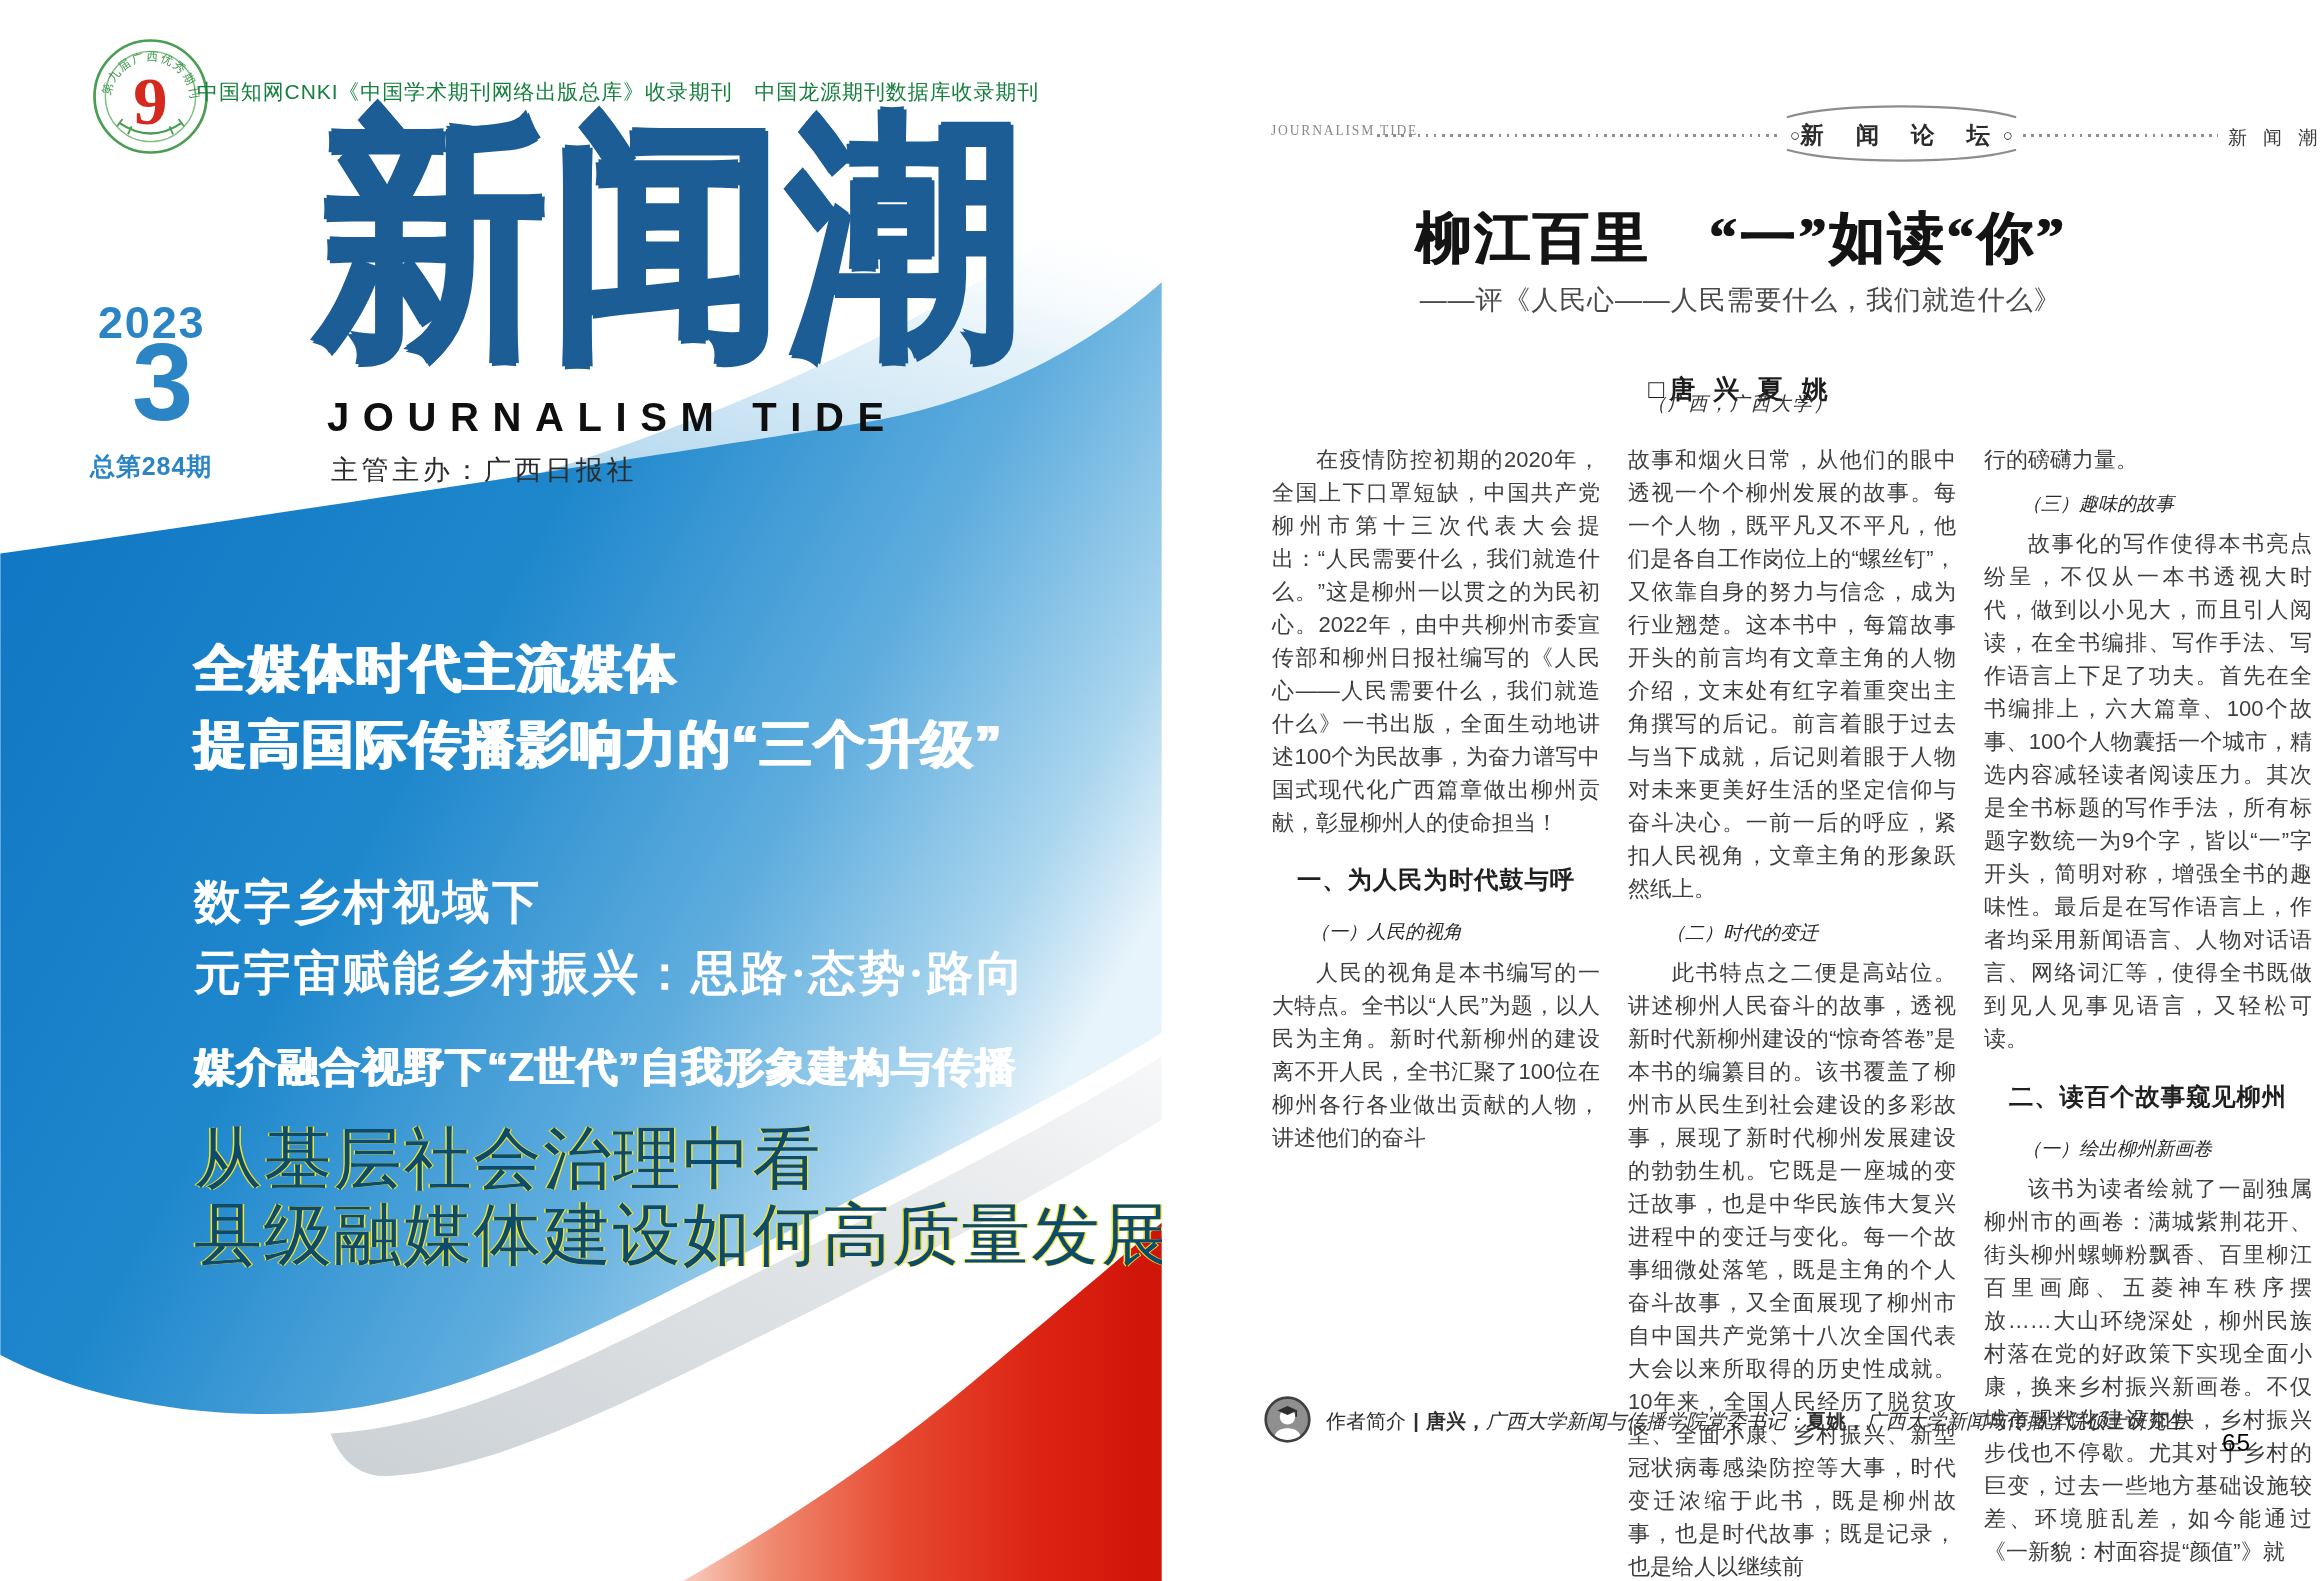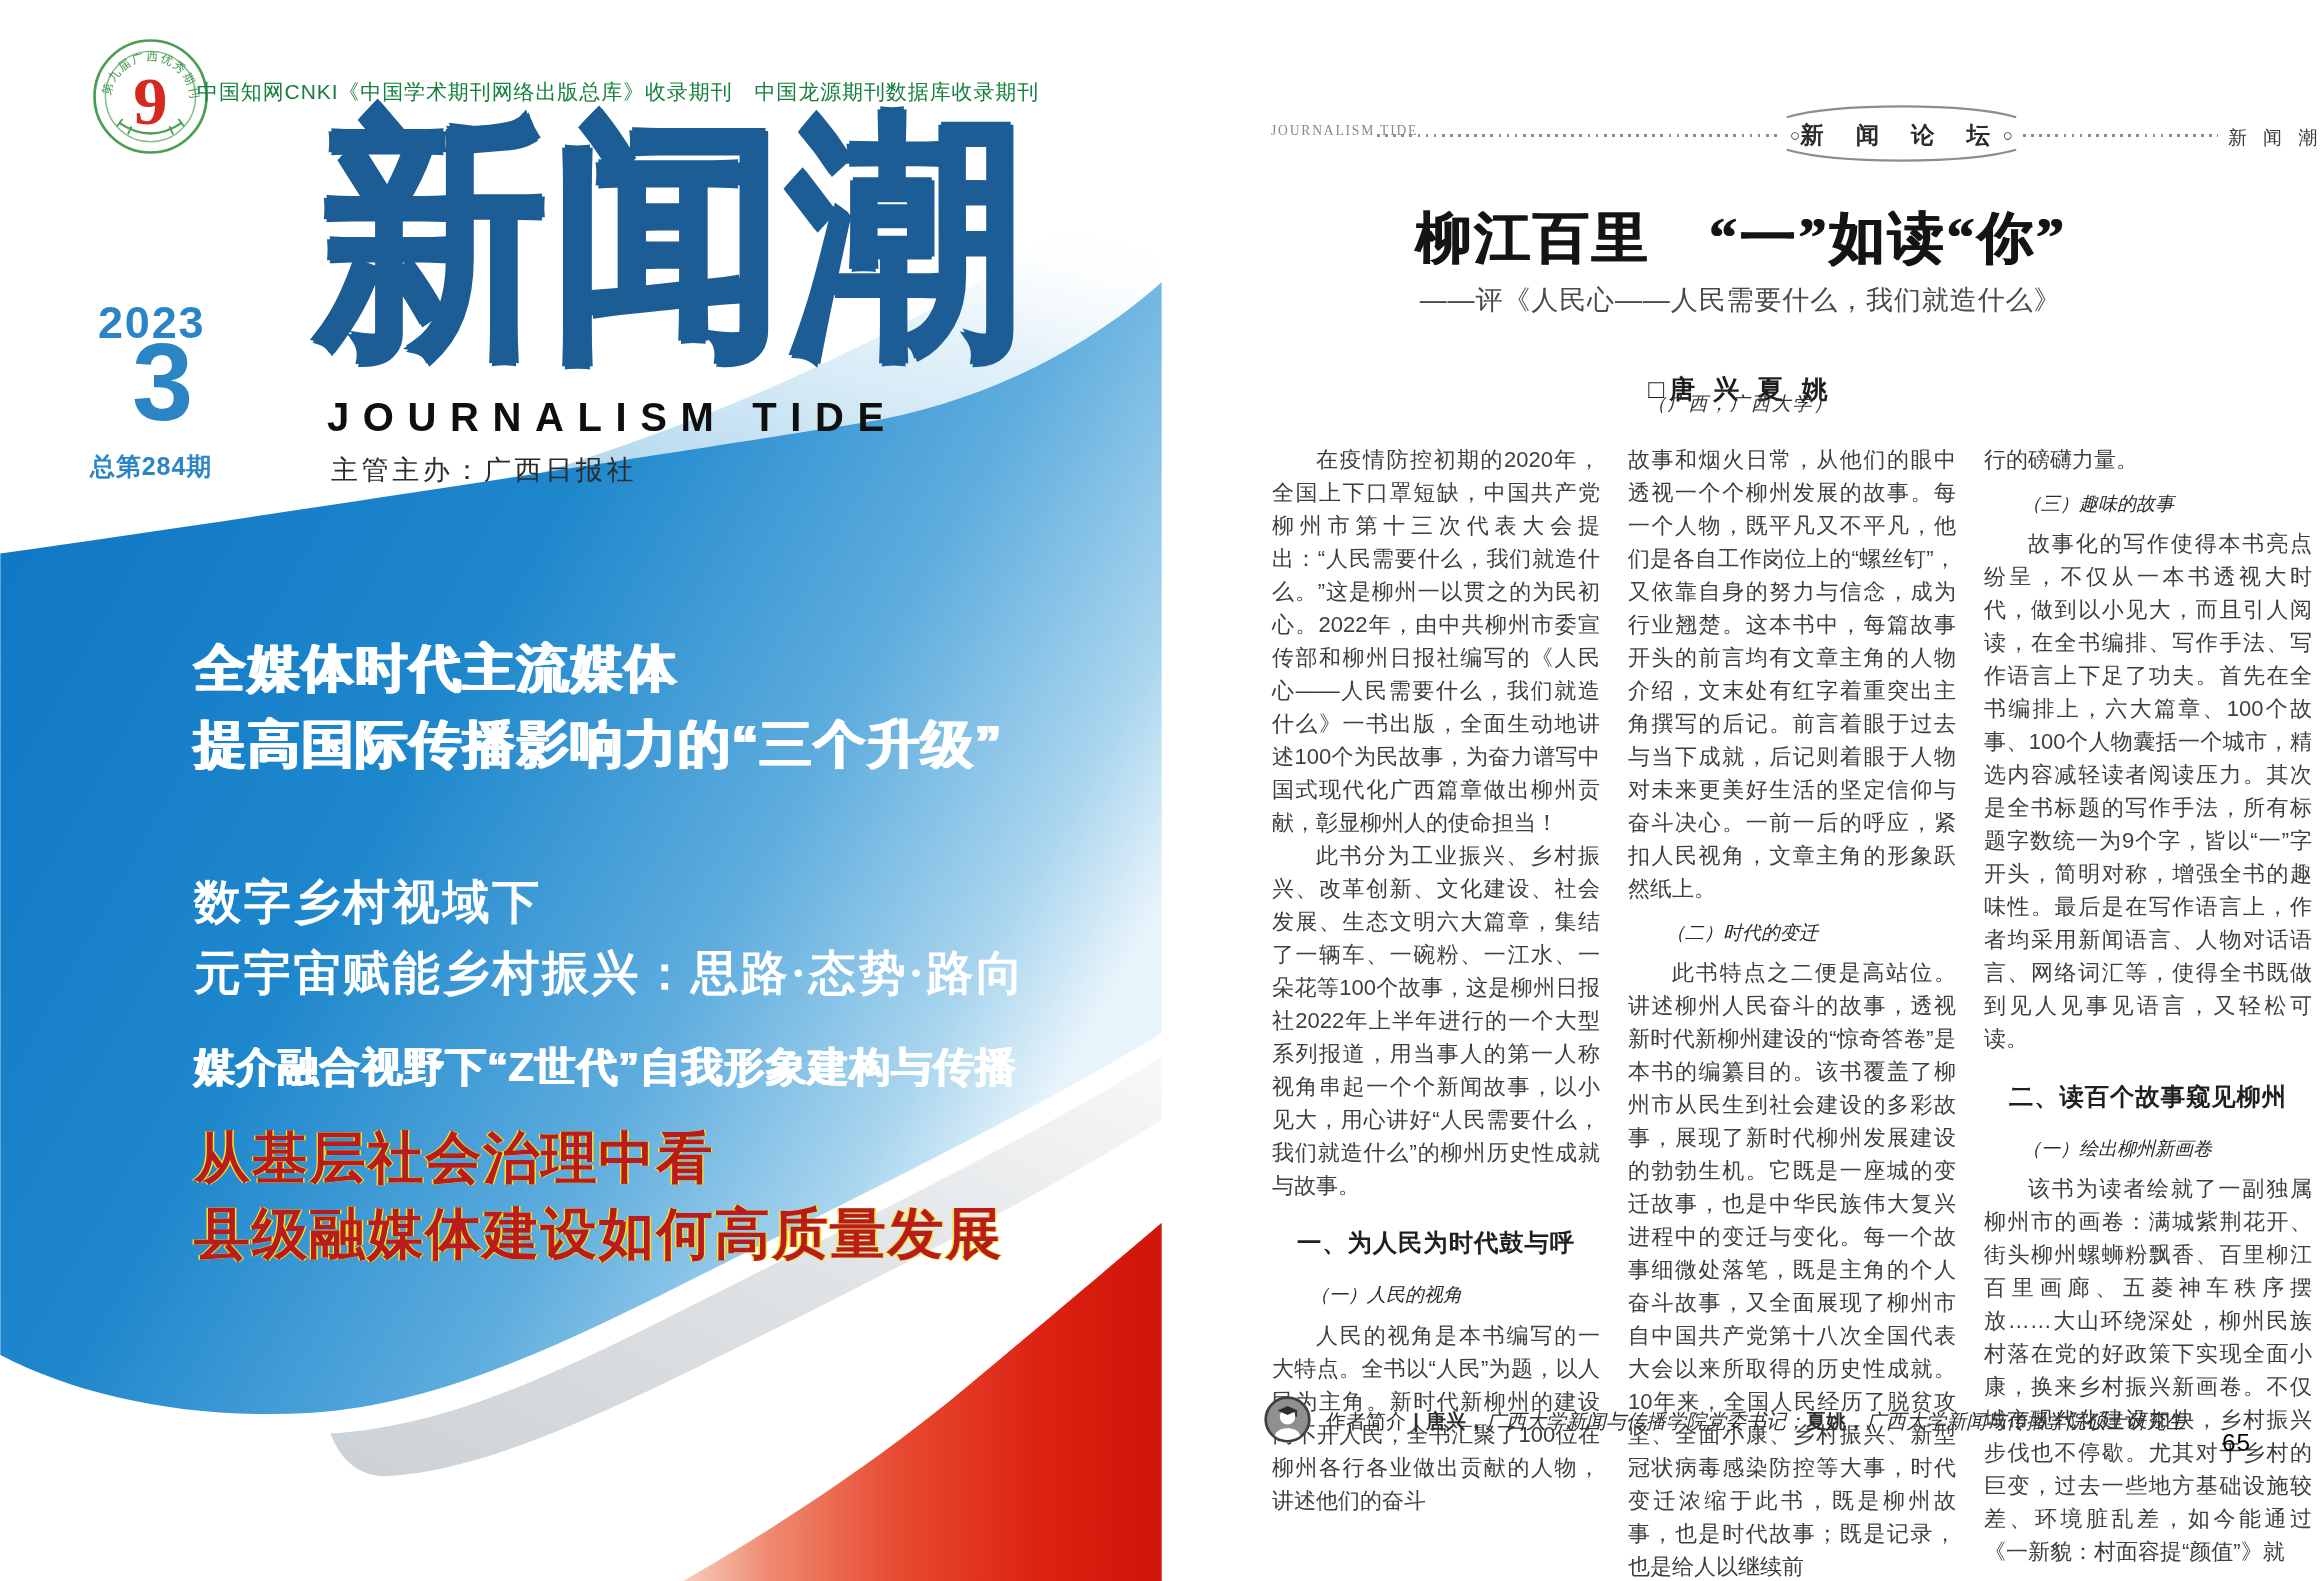--- a/index.html
+++ b/index.html
@@ -21,21 +21,21 @@
   .issue-no{left:132px;top:318px;font-size:110px;font-weight:700;color:#2b85c4;}
   .cum-issue{left:90px;top:450px;font-size:25px;font-weight:700;color:#2b85c4;letter-spacing:0.9px;}
 
   .hl{left:194px;white-space:nowrap;}
   .hl-0{top:630px;font-size:52px;font-weight:700;color:#ffffff;line-height:76px;letter-spacing:1.8px;
         text-shadow:1.4px 0 0 #fff,-1.4px 0 0 #fff;}
   .hl-1{top:867px;font-size:47px;font-weight:600;color:#ffffff;line-height:71px;letter-spacing:2.7px;
         font-family:"Liberation Serif","DejaVu Serif",serif;}
   .hl-2{top:1040px;font-size:41px;font-weight:900;color:#ffffff;line-height:54px;letter-spacing:0.9px;
         text-shadow:0.9px 0 0 #fff,-0.9px 0 0 #fff;}
-  .hl-3{top:1120px;font-size:56px;font-weight:700;color:#b91c1c;line-height:76px;letter-spacing:1.8px;
+  .hl-3{top:1120px;font-size:68px;font-weight:400;color:#0c4a6e;line-height:76px;letter-spacing:1.8px;
         text-shadow:1.4px 0 0 #f2e426,-1.4px 0 0 #f2e426;}
 
   
   .page-right{left:1162px;top:0;width:1162px;height:1581px;background:#fff;}
   .hdr-left{left:109px;top:123px;font-size:13.6px;color:#8a8a8a;letter-spacing:1.8px;
             font-family:"Liberation Serif",serif;}
   .dotline{top:134px;height:2.7px;background:repeating-linear-gradient(90deg,#8f8f8f 0 2.7px,transparent 2.7px 8.1px);}
   .dot1{left:215px;width:400px;}
   .dot2{left:861px;width:195px;}
   .ornament{left:621px;top:101px;width:237px;height:65px;}
@@ -177,21 +177,20 @@
     <div class="abs hdr-right">新 闻 潮</div>
 
     <div class="abs art-title">柳江百里　“一”如读“你”</div>
     <div class="abs art-subtitle">——评《人民心——人民需要什么，我们就造什么》</div>
     <div class="abs art-authors">□唐 兴 夏 姚</div>
     <div class="abs art-affil">（广西，广西大学）</div>
 
     <div class="abs cols">
       <div class="col">
           <div class="blk-p">在疫情防控初期的2020年，全国上下口罩短缺，中国共产党柳州市第十三次代表大会提出：“人民需要什么，我们就造什么。”这是柳州一以贯之的为民初心。2022年，由中共柳州市委宣传部和柳州日报社编写的《人民心——人民需要什么，我们就造什么》一书出版，全面生动地讲述100个为民故事，为奋力谱写中国式现代化广西篇章做出柳州贡献，彰显柳州人的使命担当！</div>
-          <div class="blk-p">此书分为工业振兴、乡村振兴、改革创新、文化建设、社会发展、生态文明六大篇章，集结了一辆车、一碗粉、一江水、一朵花等100个故事，这是柳州日报社2022年上半年进行的一个大型系列报道，用当事人的第一人称视角串起一个个新闻故事，以小见大，用心讲好“人民需要什么，我们就造什么”的柳州历史性成就与故事。</div>
           <div class="blk-h1">一、为人民为时代鼓与呼</div>
           <div class="blk-h2">（一）人民的视角</div>
           <div class="blk-p">人民的视角是本书编写的一大特点。全书以“人民”为题，以人民为主角。新时代新柳州的建设离不开人民，全书汇聚了100位在柳州各行各业做出贡献的人物，讲述他们的奋斗</div>
         </div>
       <div class="col">
           <div class="blk-cont">故事和烟火日常，从他们的眼中透视一个个柳州发展的故事。每一个人物，既平凡又不平凡，他们是各自工作岗位上的“螺丝钉”，又依靠自身的努力与信念，成为行业翘楚。这本书中，每篇故事开头的前言均有文章主角的人物介绍，文末处有红字着重突出主角撰写的后记。前言着眼于过去与当下成就，后记则着眼于人物对未来更美好生活的坚定信仰与奋斗决心。一前一后的呼应，紧扣人民视角，文章主角的形象跃然纸上。</div>
           <div class="blk-h2">（二）时代的变迁</div>
           <div class="blk-p">此书特点之二便是高站位。讲述柳州人民奋斗的故事，透视新时代新柳州建设的“惊奇答卷”是本书的编纂目的。该书覆盖了柳州市从民生到社会建设的多彩故事，展现了新时代柳州发展建设的勃勃生机。它既是一座城的变迁故事，也是中华民族伟大复兴进程中的变迁与变化。每一个故事细微处落笔，既是主角的个人奋斗故事，又全面展现了柳州市自中国共产党第十八次全国代表大会以来所取得的历史性成就。10年来，全国人民经历了脱贫攻坚、全面小康、乡村振兴、新型冠状病毒感染防控等大事，时代变迁浓缩于此书，既是柳州故事，也是时代故事；既是记录，也是给人以继续前</div>
         </div>
       <div class="col">

